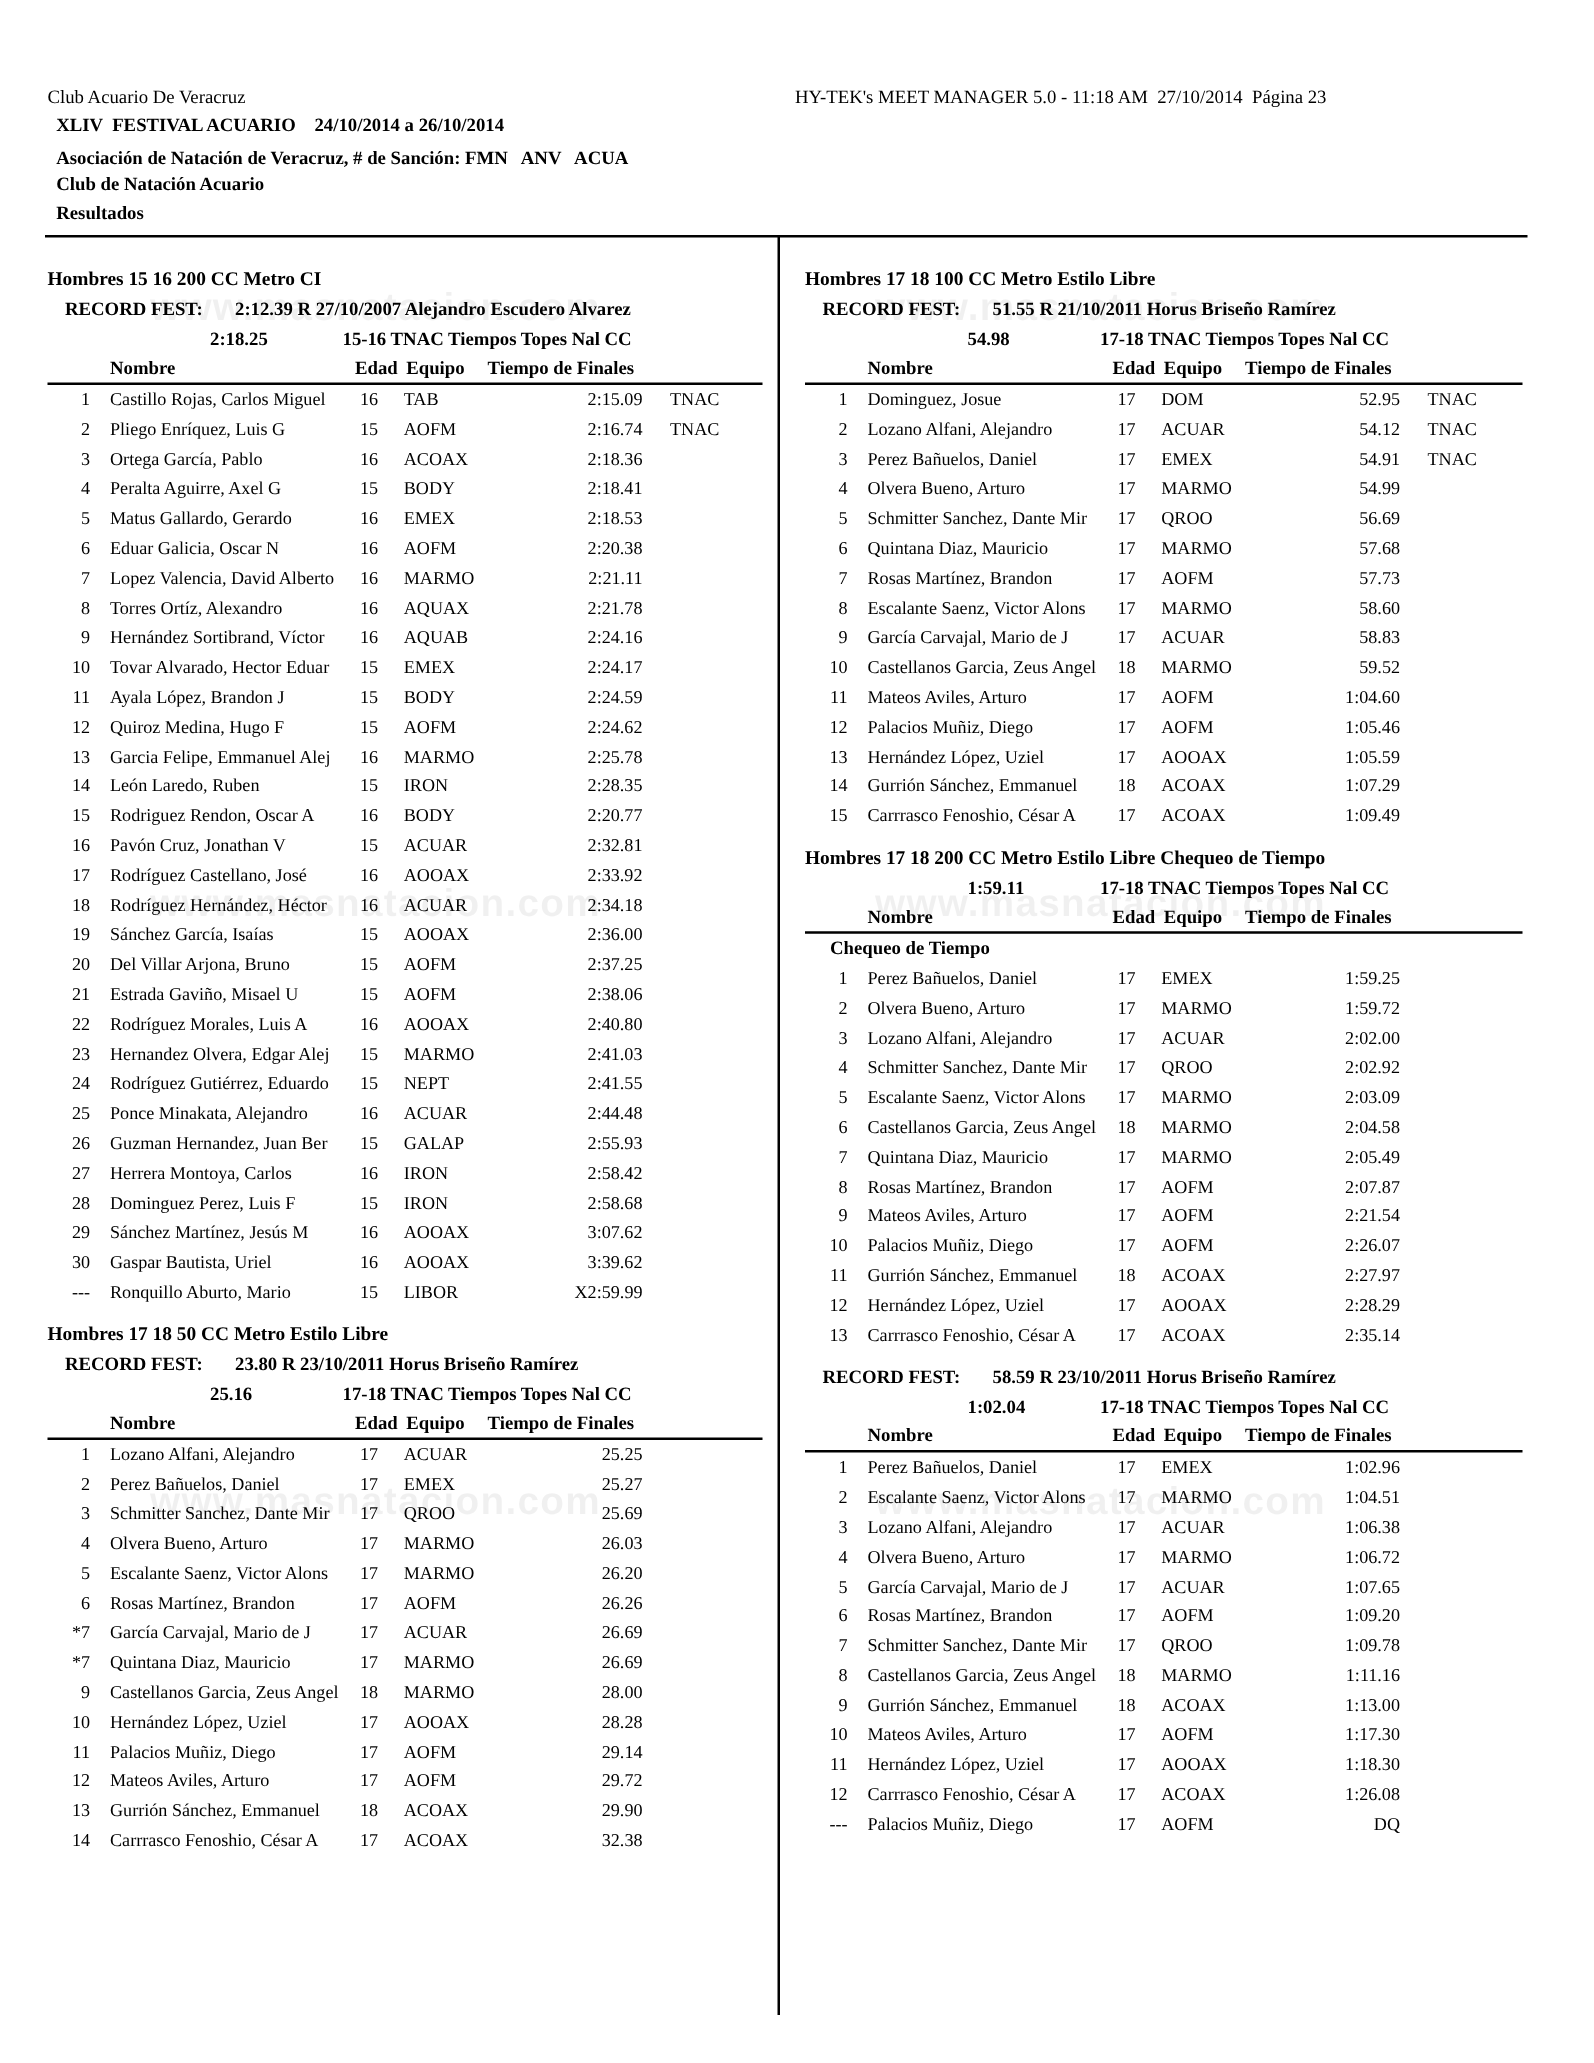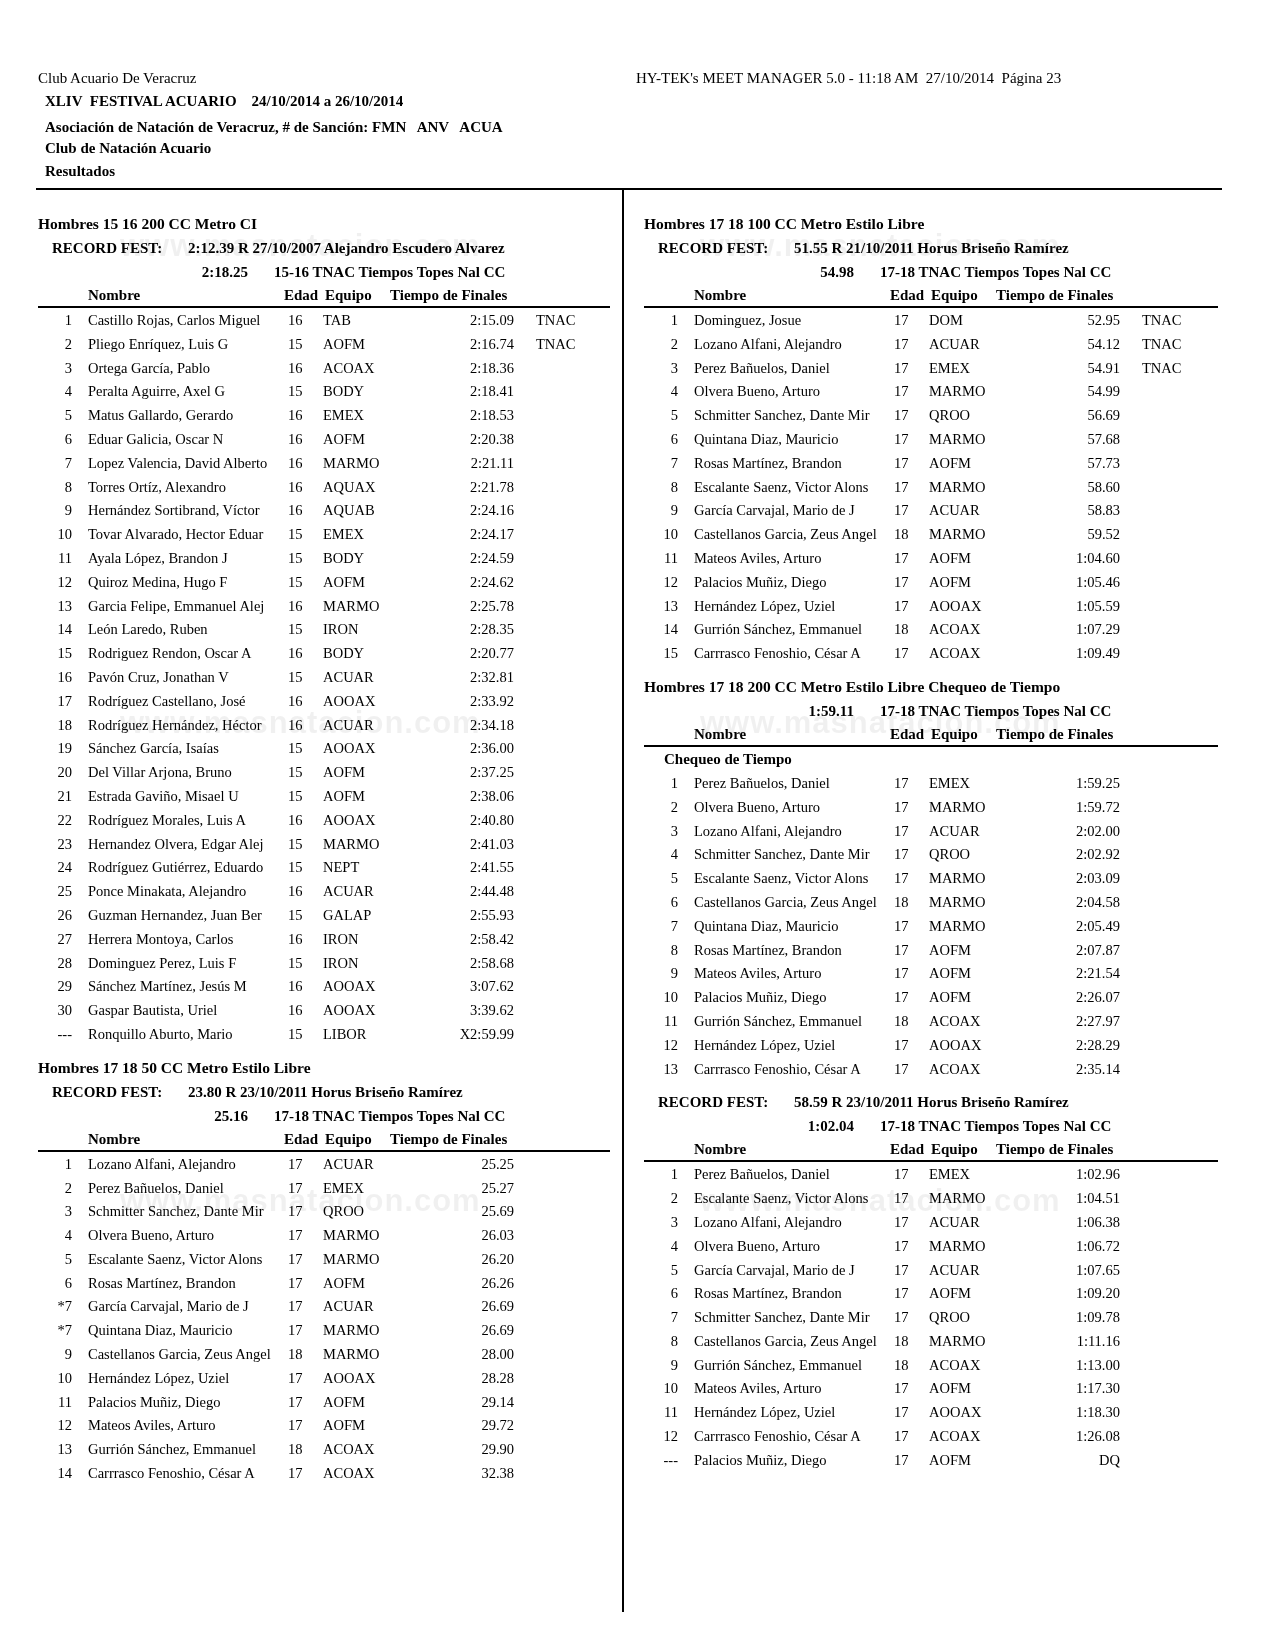--- a/index.html
+++ b/index.html
@@ -12,21 +12,21 @@
   .center-line { position: absolute; left: 0; width: 1275px; font-weight: bold; font-size: 15px; white-space: pre; padding-left: 45px; }
   .top-rule { position: absolute; left: 36px; top: 188px; width: 1186px; height: 2px; background: #000; }
   .divider { position: absolute; left: 622px; top: 189px; width: 2px; height: 1423px; background: #000; }
   .col { position: absolute; top: 196px; margin-top: 16px; }
   .col-left { left: 38px; width: 572px; }
   .col-right { left: 644px; width: 574px; }
   .event { margin-bottom: 10px; }
   .ev-title { font-weight: bold; font-size: 15.5px; height: 24px; line-height: 24px; white-space: nowrap; }
   .meta { position: relative; height: 24px; line-height: 24px; font-weight: bold; font-size: 15px; white-space: nowrap; }
   .meta .lbl { position: absolute; left: 14px; }
-  .meta .t { position: absolute; text-align: right; width: 80px; left: 130px; }
+  .meta .t { position: absolute; text-align: left; width: 80px; left: 130px; }
   .meta .rest { position: absolute; left: 220px; }
   .meta.std .rest { left: 236px; }
   .col-head { position: relative; height: 22px; line-height: 22px; font-weight: bold; font-size: 15px; border-bottom: 2px solid #000; white-space: nowrap; text-align: center; }
   .col-head span { position: absolute; }
   .c-name { left: 50px; }
   .c-age { left: 246px; }
   .c-team { left: 287px; }
   .c-time { left: 352px; }
   .subhead { font-weight: bold; font-size: 15px; height: 24px; line-height: 24px; padding-left: 20px; }
   .row { position: relative; height: 23.8px; line-height: 24px; font-size: 14.5px; white-space: nowrap; }

